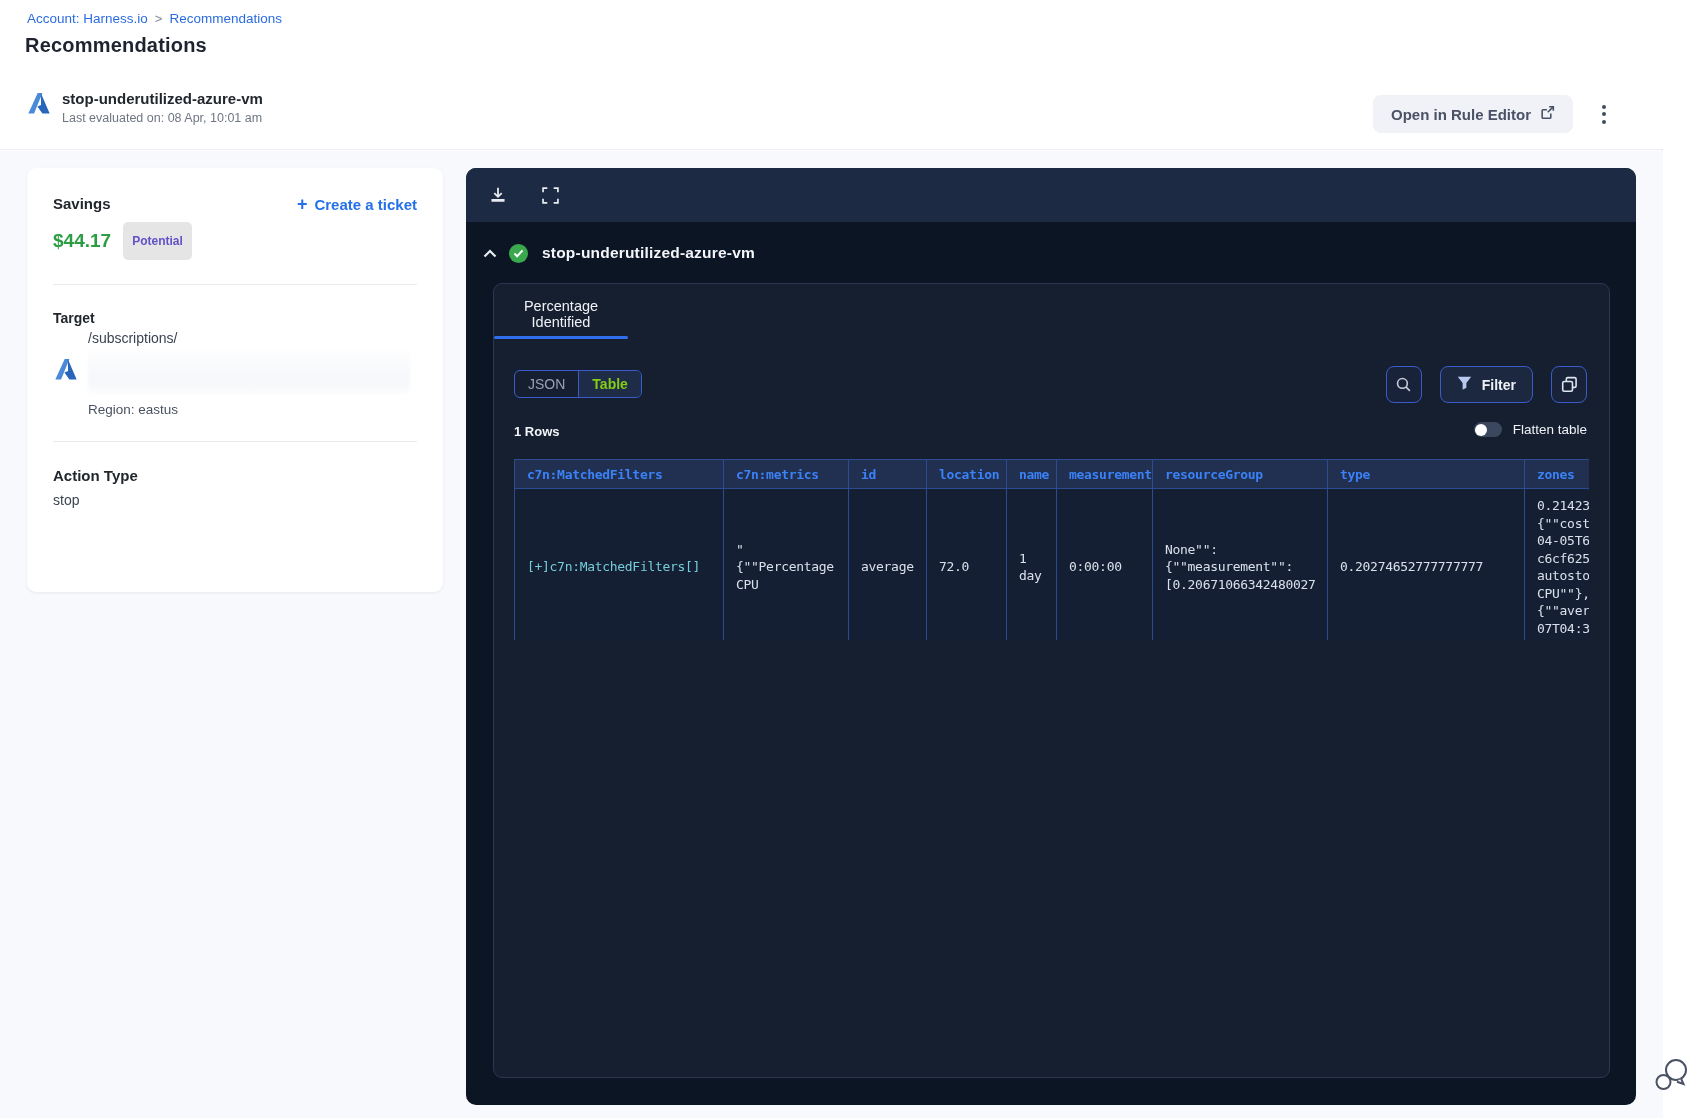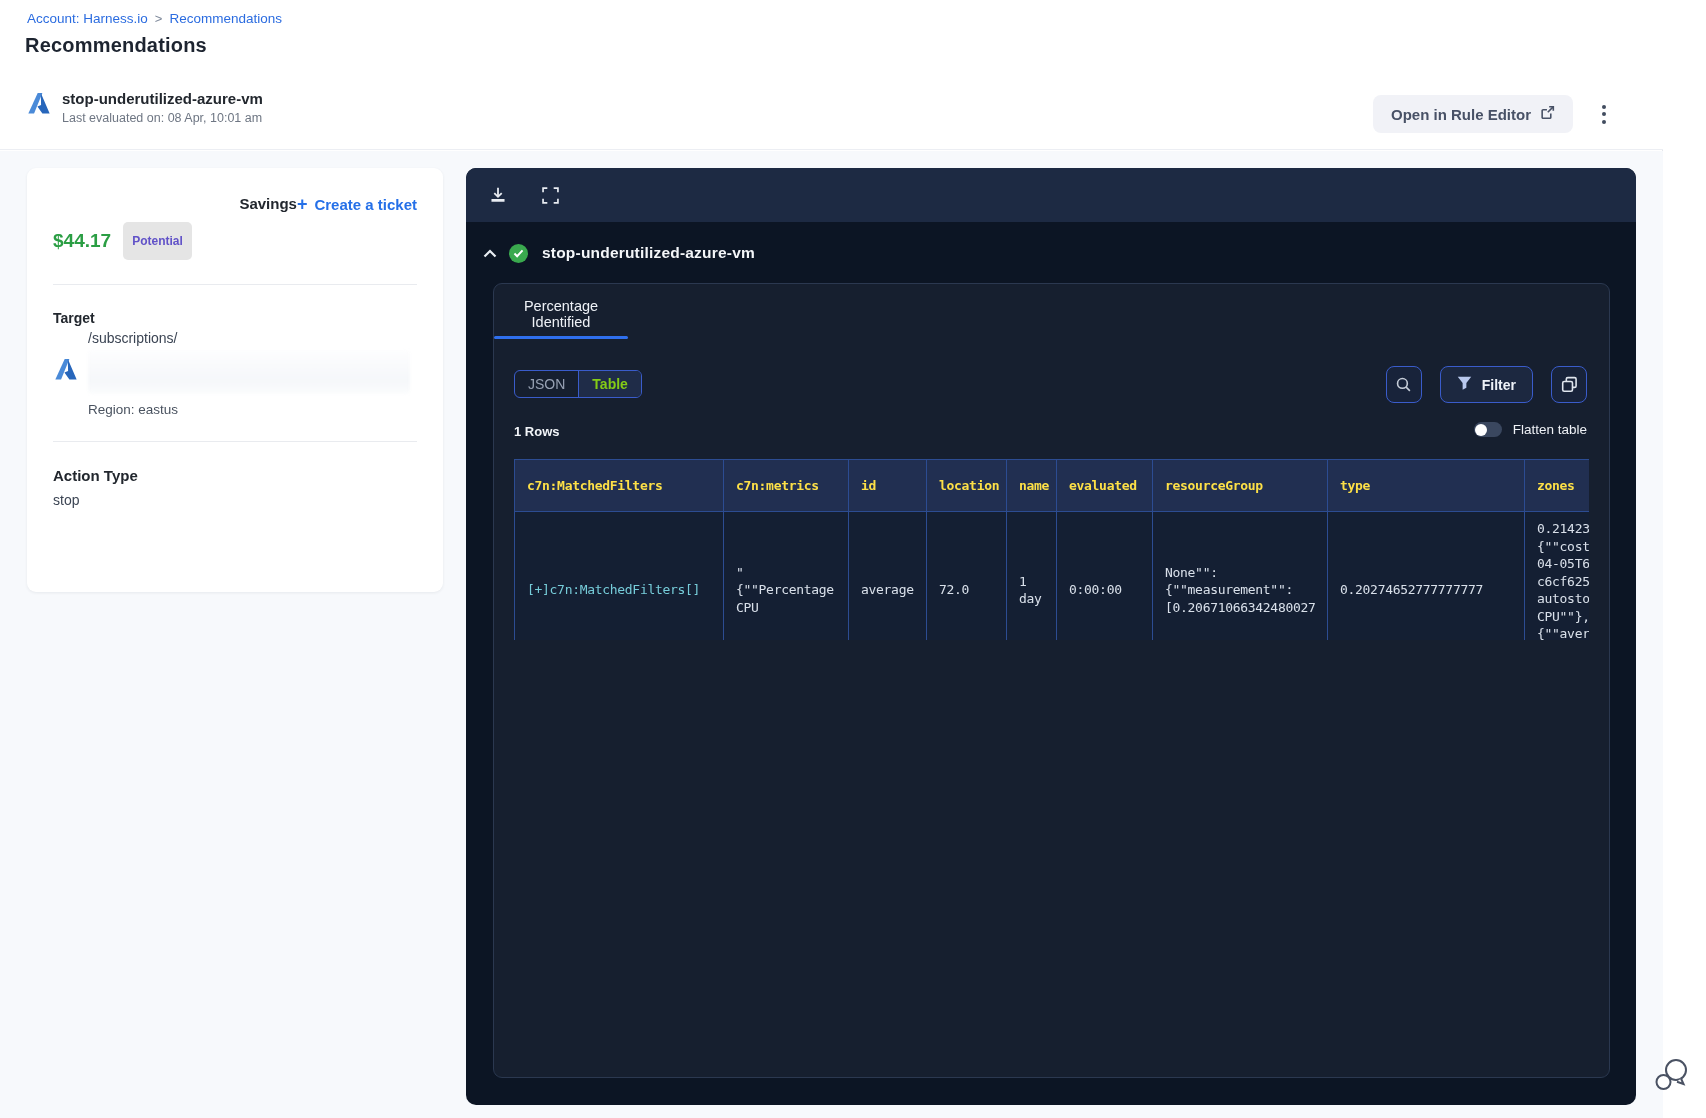--- a/index.html
+++ b/index.html
@@ -21,21 +21,21 @@
   .rule-sub { font-size:12.5px; color:#6e7683; margin-top:4px; }
   .open-editor-btn { position:absolute; right:90px; top:18px; height:38px; padding:0 18px; background:#f1f2f7; border:none; border-radius:8px; font-size:15px; font-weight:bold; color:#485166; display:flex; align-items:center; gap:9px; cursor:pointer; font-family:inherit; }
   .kebab { position:absolute; right:47px; top:22px; width:24px; height:30px; background:none; border:none; cursor:pointer; display:flex; flex-direction:column; align-items:center; justify-content:center; gap:3.5px; }
   .kebab i { width:4px; height:4px; border-radius:50%; background:#414c5f; }
 
   
   .content { position:absolute; left:0; top:151px; width:1663px; height:967px; background:#f7f9fc; }
 
   
   .summary-card { position:absolute; left:27px; top:17px; width:416px; height:424px; background:#fff; border-radius:9px; box-shadow:0 1px 3px rgba(35,45,65,.08); padding:27px 26px; }
-  .sc-row1 { display:flex; justify-content:flex-end; align-items:flex-start; }
+  .sc-row1 { display:flex; justify-content:space-between; align-items:flex-start;gap:40px; }
   .sc-label { font-size:15px; font-weight:bold; color:#22272e; }
   .create-ticket { color:#2570e8; font-size:15px; font-weight:bold; background:none; border:none; cursor:pointer; display:flex; align-items:center; gap:7px; font-family:inherit; }
   .plus-glyph { font-size:18px; font-weight:bold; line-height:1; }
   .sc-savings-row { display:flex; align-items:center; gap:12px; margin-top:9px; }
   .savings-value { font-size:19px; font-weight:bold; color:#2b9e44; }
   .potential-badge { background:#e5e5e5; color:#6152c8; font-size:12px; font-weight:bold; padding:12px 9px; border-radius:5px; }
   .sc-hr { border:none; border-top:1px solid #e9ebef; margin:24px 0 0 0; }
   .target-label { margin-top:25px; font-size:14px; font-weight:bold; color:#22272e; }
   .target-row { display:flex; margin-top:4px; gap:9px; }
   .target-icon-wrap { width:26px; padding-top:26px; }
@@ -69,21 +69,21 @@
   .filter-btn { height:37px; padding:12px 16px; background:#1c2840; border:1px solid #3a5ccb; border-radius:8px; display:flex; align-items:center; gap:10px; color:#eef2f8; font-size:14px; font-weight:bold; cursor:pointer; font-family:inherit; }
 
   .rows-count { position:absolute; left:20px; top:140px; font-size:13px; font-weight:bold; color:#f2f5f9; }
   .flatten-wrap { position:absolute; right:22px; top:138px; display:flex; align-items:center; gap:11px; }
   .toggle { width:28px; height:15px; border-radius:8px; background:#3a475f; position:relative; border:none; cursor:pointer; }
   .toggle i { position:absolute; left:1px; top:1.5px; width:12px; height:12px; border-radius:50%; background:#fff; }
   .flatten-label { font-size:13.5px; color:#eef1f6; }
 
   .table-clip { position:absolute; left:20px; top:175px; width:1075px; height:181px; overflow:hidden; }
   table.res { border-collapse:collapse; table-layout:fixed; width:1180px; font-family:"DejaVu Sans Mono", monospace; font-size:13px; }
-  table.res th { background:#212f51; color:#fde047; font-weight:bold; text-align:left; padding:18px 12px; height:29px; border:1px solid #2c4c92; letter-spacing:-0.3px; }
+  table.res th { background:#212f51; color:#3b82f6; font-weight:bold; text-align:left; padding:6px 12px; height:29px; border:1px solid #2c4c92; letter-spacing:-0.3px; }
   table.res td { background:#141f33; color:#d9e0ea; padding:8px 12px; height:151px; border:1px solid #2c4c92; vertical-align:middle; white-space:pre-line; line-height:17.5px; letter-spacing:-0.3px; overflow:hidden; }
   td.mf a { color:#76ccd9; text-decoration:none; cursor:pointer; }
 
   
   .right-strip { position:absolute; left:1664px; top:0; width:42px; height:1118px; background:#ffffff; }
   .chat-btn { position:absolute; left:1650px; top:1054px; width:44px; height:44px; background:none; border:none; cursor:pointer; }
 </style>
 </head>
 <body>
 
@@ -247,21 +247,21 @@
                   <col style="width:197px">
                   <col style="width:170px">
               </colgroup>
               <thead>
                 <tr>
                   <th>c7n:MatchedFilters</th>
                   <th>c7n:metrics</th>
                   <th>id</th>
                   <th>location</th>
                   <th>name</th>
-                  <th>evaluated</th>
+                  <th>measurement</th>
                   <th>resourceGroup</th>
                   <th>type</th>
                   <th>zones</th>
                 </tr>
               </thead>
               <tbody>
                 <tr>
                   <td class="mf"><a>[+]c7n:MatchedFilters[]</a></td>
                   <td>"
 {""Percentage

